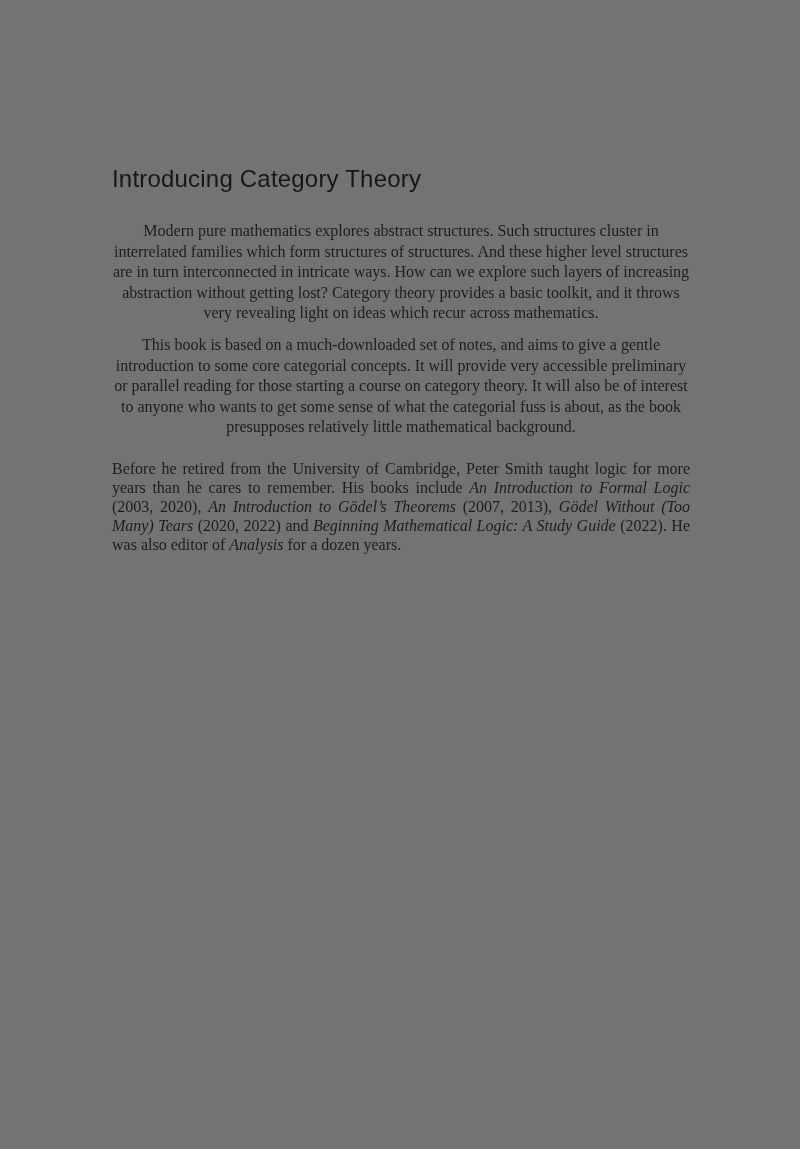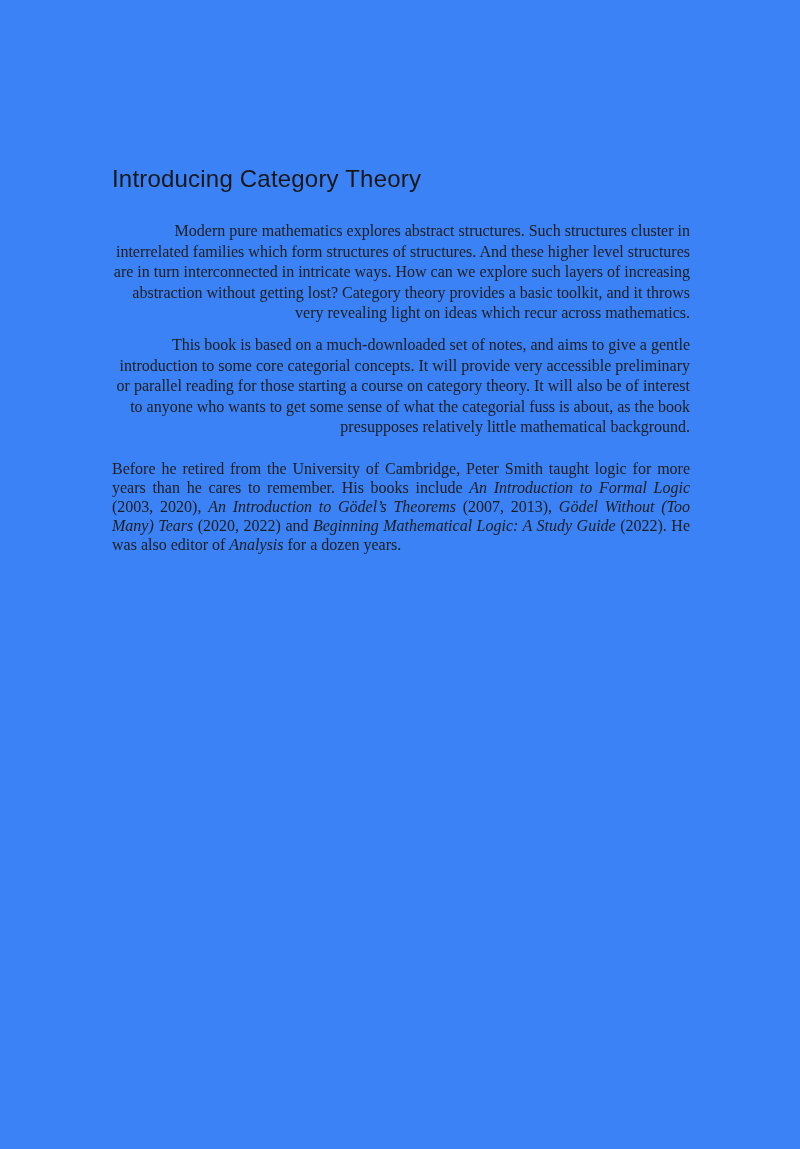--- a/index.html
+++ b/index.html
@@ -4,21 +4,21 @@
 <style>
   html, body {
     margin: 0;
     padding: 0;
     background: #ffffff;
   }
   .page {
     position: relative;
     width: 800px;
     height: 1149px;
-    background: #3b82f6;
+    background: #737373;
     overflow: hidden;
     font-family: "Liberation Serif", "DejaVu Serif", serif;
     color: #1d1d1d;
   }
   .content {
     position: absolute;
     left: 112px;
     top: 164px;
     width: 578px;
   }
@@ -28,21 +28,21 @@
     font-size: 24px;
     line-height: 29px;
     letter-spacing: 0.2px;
     color: #171717;
     margin: 0 0 28px 0;
   }
   p.blurb {
     font-size: 16px;
     line-height: 20.6px;
     margin: 0 0 11px 0;
-    text-align: right;
+    text-align: center;
   }
   p.bio {
     font-size: 16px;
     line-height: 19px;
     margin: 21px 0 0 0;
     text-align: justify;
   }
   p.bio i {
     font-style: italic;
   }

